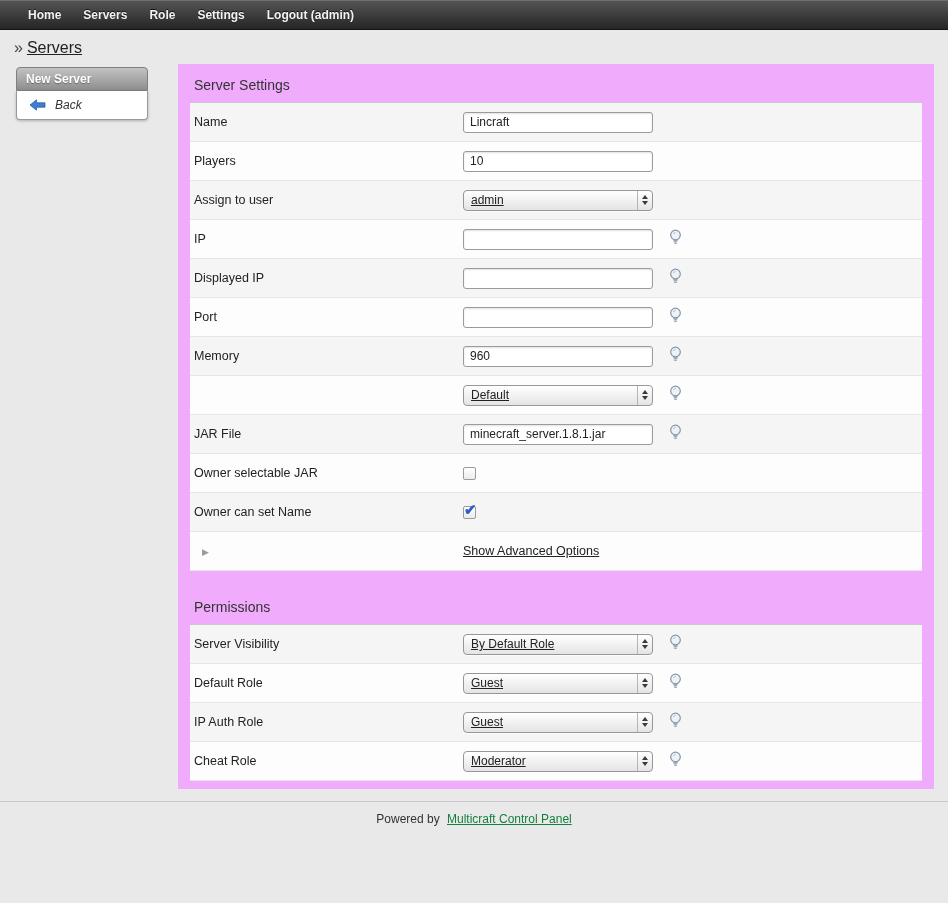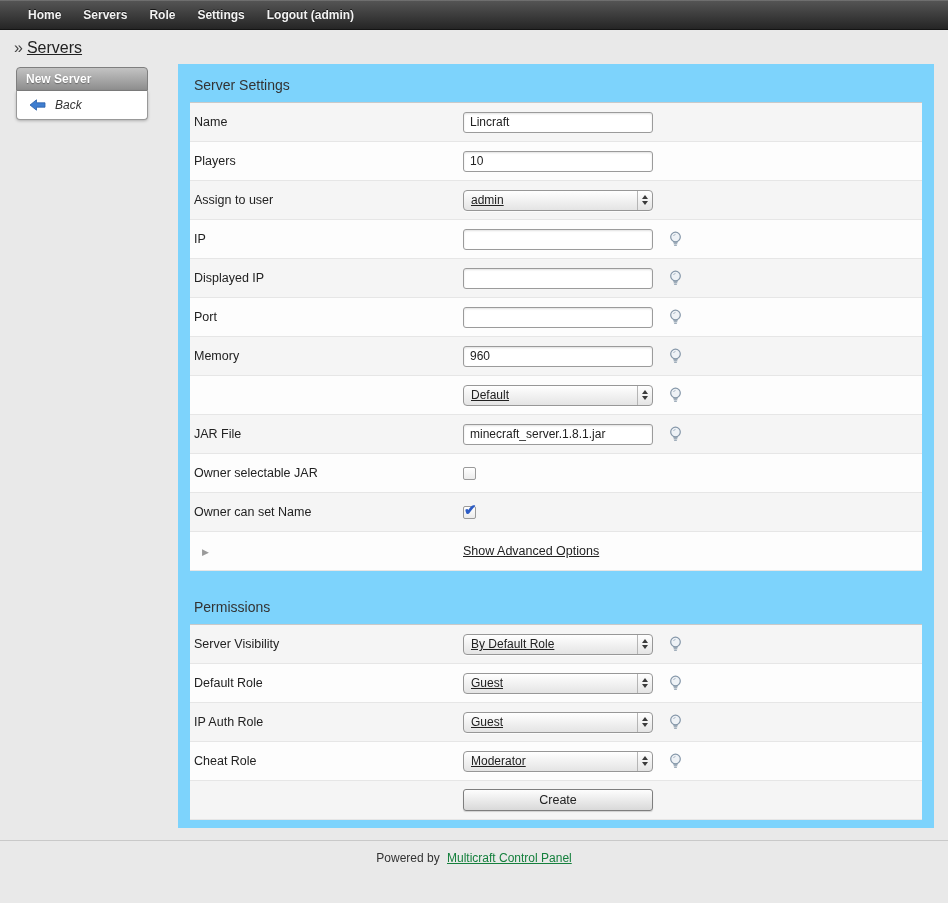--- a/index.html
+++ b/index.html
@@ -54,40 +54,40 @@
   }
   .sidebar-item {
     display: flex; align-items: center; gap: 9px;
     padding: 4px 8px 4px 12px;
     font-size: 12px; color: #333; text-decoration: none;
   }
 
   
   .main {
     margin: 0 14px 0 178px;
-    background: #7dd3fc;
+    background: #f0abfc;
     padding: 0 12px 8px;
   }
   .section-title {
     font-size: 14px; font-weight: normal; color: #333;
     margin: 0; padding: 13px 4px 9px;
     border-bottom: 1px solid #c9c9c9;
   }
   .section-title.permissions { padding-top: 28px; }
 
   .rows .row {
     display: flex; align-items: center;
     min-height: 39px;
     border-bottom: 1px solid #e6e6e6;
   }
   .rows .row:nth-child(odd) { background: #f5f5f5; }
   .rows .row:nth-child(even) { background: #fdfdfd; }
 
   .label { width: 273px; padding-left: 4px; font-size: 12.5px; color: #222; flex-shrink: 0; }
-  .control { display: flex; align-items: center; gap: 15px; }
+  .control { display: flex; align-items: flex-start; gap: 15px; }
 
   .text-input {
     width: 190px; height: 21px;
     border: 1px solid #9b9b9b; border-radius: 3px;
     padding: 2px 6px; font-size: 12px; font-family: inherit; color: #222;
     background: #fff;
     box-shadow: inset 0 1px 2px rgba(0,0,0,.12);
   }
 
   .select {
@@ -401,26 +401,20 @@
           <span class="help">
             <svg width="15" height="16" viewBox="0 0 15 16">
               <circle cx="7.5" cy="6" r="4.8" fill="#eef2f6" stroke="#8496a8" stroke-width="1.2"></circle>
               <path d="M5.5 5 a2.5 2.5 0 0 1 2 -1.6" fill="none" stroke="#aab8c6" stroke-width="1"></path>
               <path d="M5.8 11.2 h3.4 M6.1 12.8 h2.8 M6.6 14.3 h1.8" stroke="#8496a8" stroke-width="1.1" stroke-linecap="round" fill="none"></path>
             </svg>
           </span>
         </div>
       </div>
 
-      <div class="row">
-        <div class="label"></div>
-        <div class="control">
-          <button type="button" class="create-button">Create</button>
-        </div>
-      </div>
 
     </div>
   </div>
 </div>
 
 <div class="footer">
   <span>Powered by</span>
   <a href="#">Multicraft Control Panel</a>
 </div>
 

